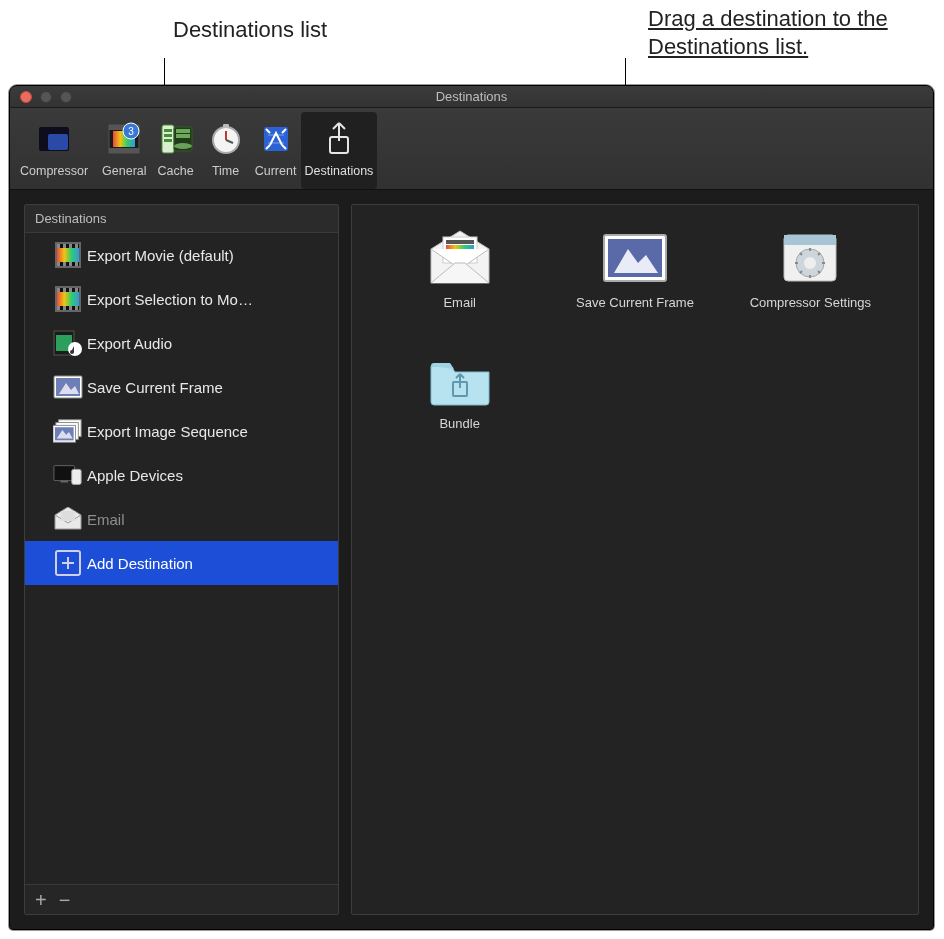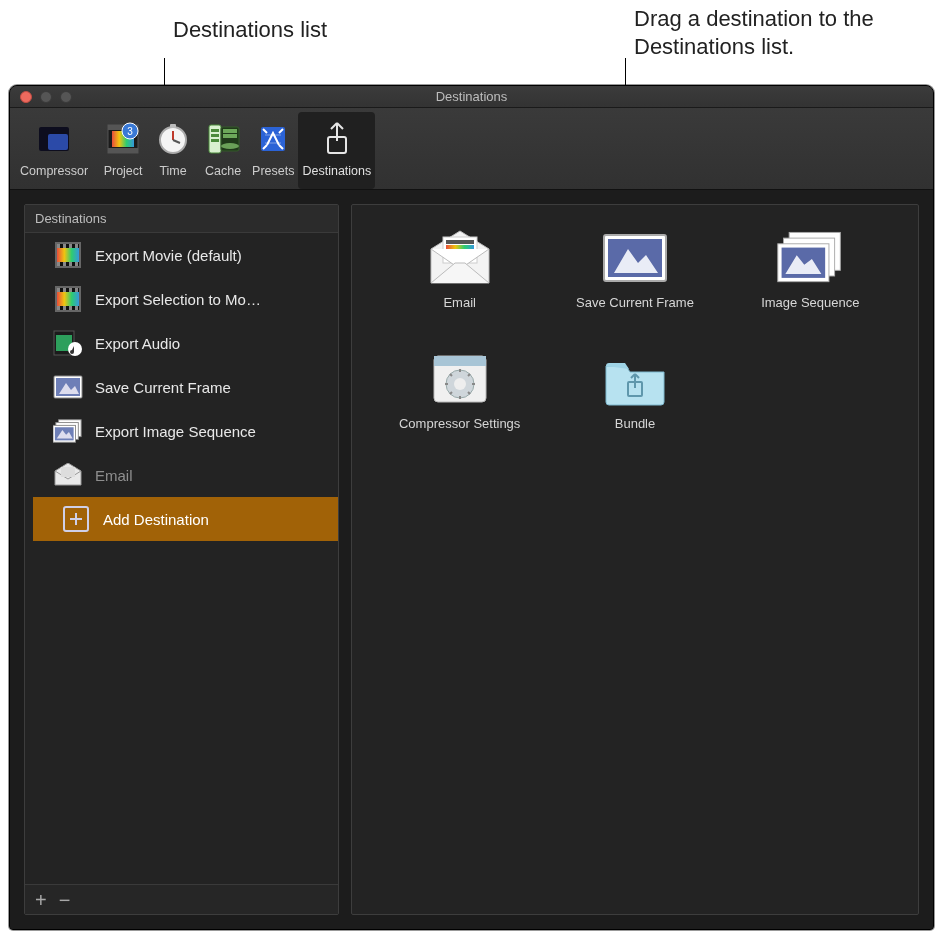--- a/index.html
+++ b/index.html
@@ -14,21 +14,21 @@
   }
 
   
   .callout {
     position: absolute;
     font-size: 22px;
     color: #222;
     line-height: 1.25;
   }
   .callout-left  { top: 16px;  left: 173px; width: 260px; }
-  .callout-right { top: 5px;   left: 634px; width: 280px; }
+  .callout-right { top: 5px;   left: 648px; width: 280px; text-decoration: underline; }
   .callout-line {
     position: absolute;
     width: 1px;
     background: #000;
   }
   .callout-line-left  { left: 164px; top: 58px; height: 164px; }
   .callout-line-right { left: 625px; top: 58px; height: 164px; }
 
   
   .window {
@@ -123,34 +123,33 @@
     background: #2b2b2b;
   }
   .sidebar-items {
     flex: 1 1 auto;
     overflow: hidden;
   }
   .sidebar-row {
     display: flex; align-items: center;
     height: 44px;
     padding: 0 8px 0 28px;
-    gap: 12px;
+    gap: 4px;
     color: #e8e8e8;
     font-size: 15px;
     white-space: nowrap;
     overflow: hidden;
     text-overflow: ellipsis;
     cursor: default;
     text-align: center;
   }
   .sidebar-row.dim { color: #8e8e8e; }
   .sidebar-row.selected {
-    background: #a16207;
+    background: #1d4ed8;
     color: #fff;
-    margin-left: 8px;
   }
   .sb-icon { width: 30px; height: 28px; display:flex; align-items:center; justify-content:center; flex-shrink:0; }
   .sb-label { overflow:hidden; text-overflow:ellipsis; }
 
   .sidebar-footer {
     height: 30px;
     border-top: 1px solid #3a3a3a;
     display: flex; align-items: center;
     gap: 12px; padding-left: 10px;
     color: #a8a8a8;
@@ -231,58 +230,58 @@
               <defs>
                 <linearGradient id="grad1">
                   <stop offset="0%" stop-color="#e74c3c"></stop>
                   <stop offset="33%" stop-color="#f1c40f"></stop>
                   <stop offset="66%" stop-color="#2ecc71"></stop>
                   <stop offset="100%" stop-color="#3498db"></stop>
                 </linearGradient>
               </defs>
             </svg>
         </div>
-        <div class="tb-label">Project</div>
-      </div>
-      <div class="toolbar-item">
-        <div class="tb-icon">
-          <svg width="36" height="36" viewBox="0 0 36 36">
-              <circle cx="18" cy="19" r="13" fill="#f4f4f4" stroke="#aaa" stroke-width="2"></circle>
-              <rect x="15" y="3" width="6" height="4" rx="1" fill="#bbb"></rect>
-              <line x1="18" y1="19" x2="18" y2="10" stroke="#c0392b" stroke-width="2"></line>
-              <line x1="18" y1="19" x2="25" y2="22" stroke="#555" stroke-width="2"></line>
-            </svg>
-        </div>
-        <div class="tb-label">Time</div>
+        <div class="tb-label">General</div>
       </div>
       <div class="toolbar-item">
         <div class="tb-icon">
           <svg width="36" height="36" viewBox="0 0 36 36">
               <rect x="4" y="4" width="12" height="28" rx="2" fill="#d9f0d0" stroke="#4a8a3a"></rect>
               <rect x="6" y="8" width="8" height="3" fill="#4a8a3a"></rect>
               <rect x="6" y="13" width="8" height="3" fill="#4a8a3a"></rect>
               <rect x="6" y="18" width="8" height="3" fill="#4a8a3a"></rect>
               <rect x="16" y="6" width="18" height="24" rx="2" fill="#203a1a" stroke="#355a2b"></rect>
               <rect x="18" y="8" width="14" height="4" fill="#6da85a"></rect>
               <rect x="18" y="13" width="14" height="4" fill="#6da85a"></rect>
               <ellipse cx="25" cy="25" rx="9" ry="3" fill="#6aa058"></ellipse>
             </svg>
         </div>
         <div class="tb-label">Cache</div>
       </div>
       <div class="toolbar-item">
         <div class="tb-icon">
           <svg width="36" height="36" viewBox="0 0 36 36">
+              <circle cx="18" cy="19" r="13" fill="#f4f4f4" stroke="#aaa" stroke-width="2"></circle>
+              <rect x="15" y="3" width="6" height="4" rx="1" fill="#bbb"></rect>
+              <line x1="18" y1="19" x2="18" y2="10" stroke="#c0392b" stroke-width="2"></line>
+              <line x1="18" y1="19" x2="25" y2="22" stroke="#555" stroke-width="2"></line>
+            </svg>
+        </div>
+        <div class="tb-label">Time</div>
+      </div>
+      <div class="toolbar-item">
+        <div class="tb-icon">
+          <svg width="36" height="36" viewBox="0 0 36 36">
               <rect x="6" y="6" width="24" height="24" rx="2" fill="#2b63d6"></rect>
               <path d="M12 24 L18 12 L24 24" fill="none" stroke="#fff" stroke-width="2"></path>
               <path d="M10 14 L26 14 M10 22 L26 22" stroke="#fff" stroke-width="1" opacity=".4"></path>
               <path d="M8 8 L12 12 M28 8 L24 12 M8 28 L12 24 M28 28 L24 24" stroke="#fff" stroke-width="2"></path>
             </svg>
         </div>
-        <div class="tb-label">Presets</div>
+        <div class="tb-label">Current</div>
       </div>
       <div class="toolbar-item active">
         <div class="tb-icon">
           <svg width="36" height="40" viewBox="0 0 36 40">
               <rect x="9" y="18" width="18" height="16" rx="2" fill="none" stroke="#d0d0d0" stroke-width="2"></rect>
               <path d="M18 4 L18 22 M18 4 L12 10 M18 4 L24 10" fill="none" stroke="#d0d0d0" stroke-width="2"></path>
             </svg>
         </div>
         <div class="tb-label">Destinations</div>
       </div>
@@ -342,20 +341,30 @@
                 <rect x="6" y="1" width="24" height="18" fill="#fff" stroke="#888"></rect>
                 <rect x="3" y="4" width="24" height="18" fill="#fff" stroke="#888"></rect>
                 <rect x="0" y="7" width="24" height="18" fill="#fff" stroke="#888"></rect>
                 <rect x="2" y="9" width="20" height="14" fill="#6e7fb7"></rect>
                 <polygon points="4,21 10,12 14,17 17,14 21,21" fill="#dde"></polygon>
               </svg>
           </div>
           <div class="sb-label">Export Image Sequence</div>
         </div>
 
+        <div class="sidebar-row">
+          <div class="sb-icon">
+            <svg width="32" height="24" viewBox="0 0 32 24">
+                <rect x="1" y="2" width="22" height="16" rx="1" fill="#111" stroke="#666"></rect>
+                <rect x="8" y="18" width="8" height="2" fill="#666"></rect>
+                <rect x="20" y="6" width="10" height="16" rx="2" fill="#eee" stroke="#aaa"></rect>
+              </svg>
+          </div>
+          <div class="sb-label">Apple Devices</div>
+        </div>
 
         <div class="sidebar-row dim">
           <div class="sb-icon">
             <svg width="30" height="24" viewBox="0 0 30 24">
                 <polygon points="2,8 15,0 28,8 28,22 2,22" fill="#e9e9e9" stroke="#999"></polygon>
                 <polyline points="2,8 15,16 28,8" fill="none" stroke="#999"></polyline>
                 <rect x="8" y="4" width="14" height="10" fill="#ddd"></rect>
               </svg>
           </div>
           <div class="sb-label">Email</div>
@@ -408,32 +417,20 @@
           <div class="gi-icon">
             <svg width="70" height="54" viewBox="0 0 70 54">
                 <rect x="4" y="4" width="62" height="46" rx="2" fill="#fff" stroke="#aaa" stroke-width="2"></rect>
                 <rect x="8" y="8" width="54" height="38" fill="#5a6aa8"></rect>
                 <polygon points="14,42 28,18 38,32 46,24 58,42" fill="#e9ecf6"></polygon>
               </svg>
           </div>
           <div>Save Current Frame</div>
         </div>
 
-        <div class="grid-item">
-          <div class="gi-icon">
-            <svg width="76" height="58" viewBox="0 0 76 58">
-                <rect x="16" y="2" width="54" height="40" fill="#fff" stroke="#aaa"></rect>
-                <rect x="10" y="8" width="54" height="40" fill="#fff" stroke="#aaa"></rect>
-                <rect x="4" y="14" width="54" height="40" fill="#fff" stroke="#aaa"></rect>
-                <rect x="8" y="18" width="46" height="32" fill="#5a6aa8"></rect>
-                <polygon points="12,46 24,26 32,36 40,30 50,46" fill="#e9ecf6"></polygon>
-              </svg>
-          </div>
-          <div>Image Sequence</div>
-        </div>
 
 
         <div class="grid-item">
           <div class="gi-icon">
             <svg width="64" height="58" viewBox="0 0 64 58">
                 <rect x="6" y="6" width="52" height="46" rx="4" fill="#f0f0f0" stroke="#bbb"></rect>
                 <rect x="6" y="6" width="52" height="10" fill="#a8c5d6"></rect>
                 <circle cx="32" cy="34" r="14" fill="#cfd6db" stroke="#9aa"></circle>
                 <path d="M32 22 v-3 M32 46 v3 M20 34 h-3 M44 34 h3 M24 26 l-2 -2 M40 26 l2 -2 M24 42 l-2 2 M40 42 l2 2" stroke="#888" stroke-width="2"></path>
                 <circle cx="32" cy="34" r="6" fill="#eee"></circle>

